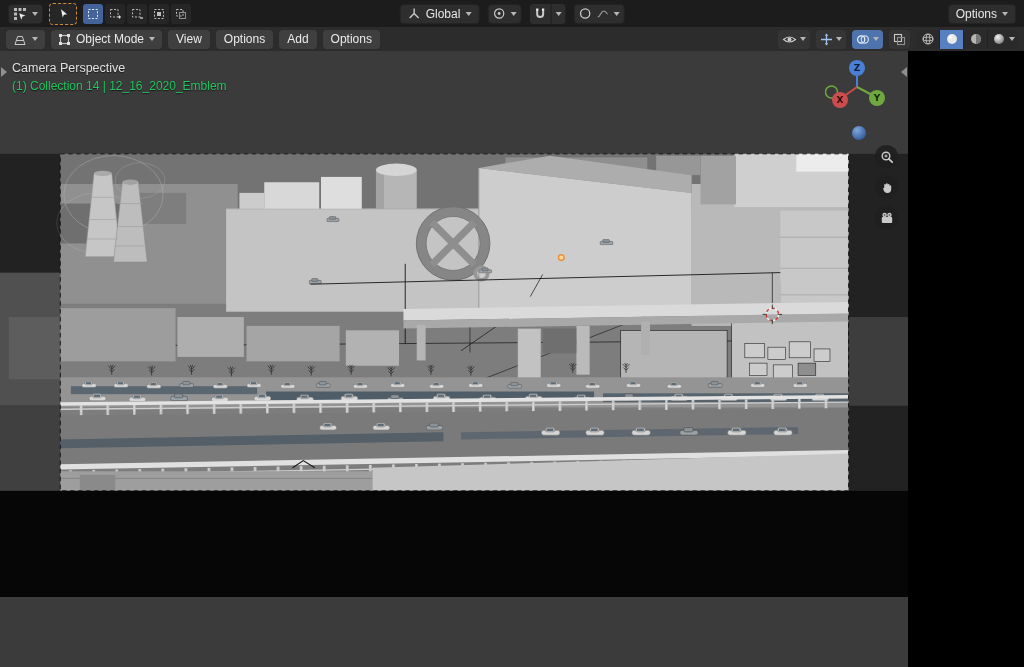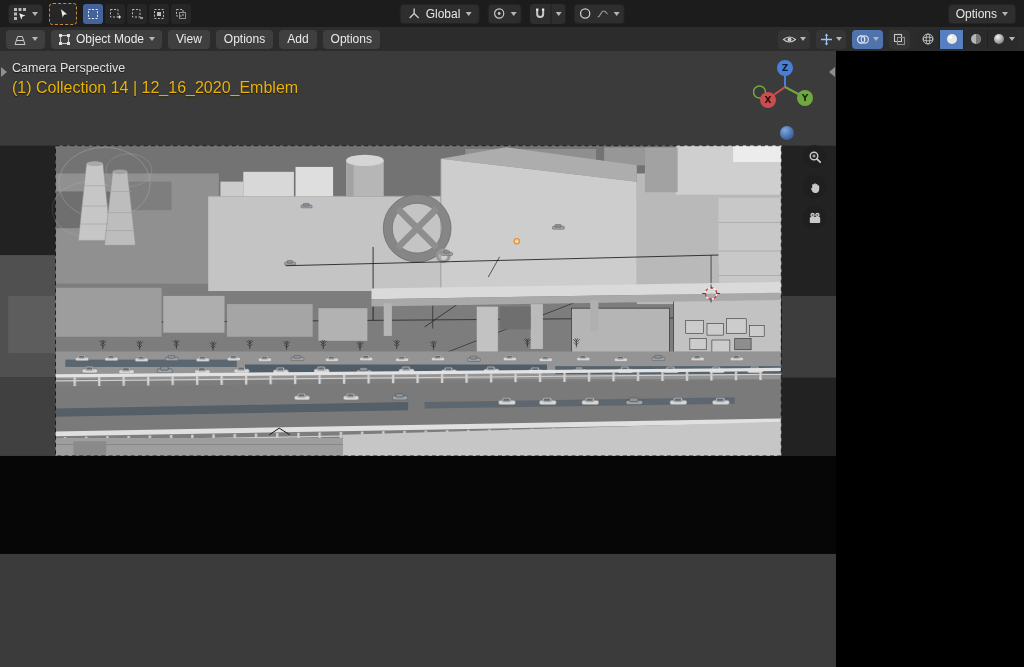--- a/index.html
+++ b/index.html
@@ -44,26 +44,26 @@
     background:#353535; border-radius:4px; }
   .hgrp.on { background:#4f74ad; }
   .shade { display:flex; align-items:center; height:19px; background:#2a2a2a;
     border-radius:4px; overflow:hidden; }
   .shade .sbtn { display:flex; align-items:center; justify-content:center;
     width:24px; height:19px; border-right:1px solid #222; }
   .shade .sbtn.on { background:#5680c2; }
   .shade .sbtn:last-child { border-right:none; width:30px; gap:3px; }
 
   
-  .viewport { position:relative; width:836px; height:616px; background:#3b3b3b; }
+  .viewport { position:relative; width:908px; height:616px; background:#3b3b3b; }
   .scene { position:absolute; inset:0; }
   .vp-text { position:absolute; left:12px; color:#e0e0e0; font-size:12.5px;
     text-shadow:0 1px 1px rgba(0,0,0,.6); }
   .vp-text.l1 { top:10px; }
-  .vp-text.l2 { top:28px; color:#eab308; font-size:16px; }
+  .vp-text.l2 { top:28px; color:#22c55e; font-size:12px; }
 
   .edge-arrow { position:absolute; width:0; height:0; }
   .edge-arrow.left { left:1px; top:16px; border-top:5px solid transparent;
     border-bottom:5px solid transparent; border-left:6px solid #8f8f8f; }
   .edge-arrow.right { right:1px; top:16px; border-top:5px solid transparent;
     border-bottom:5px solid transparent; border-right:6px solid #8f8f8f; }
 
   .navgizmo { position:absolute; right:19px; top:8px; width:64px; height:60px; }
   .orbit-dot { position:absolute; right:42px; top:75px; width:14px; height:14px;
     border-radius:50%;

